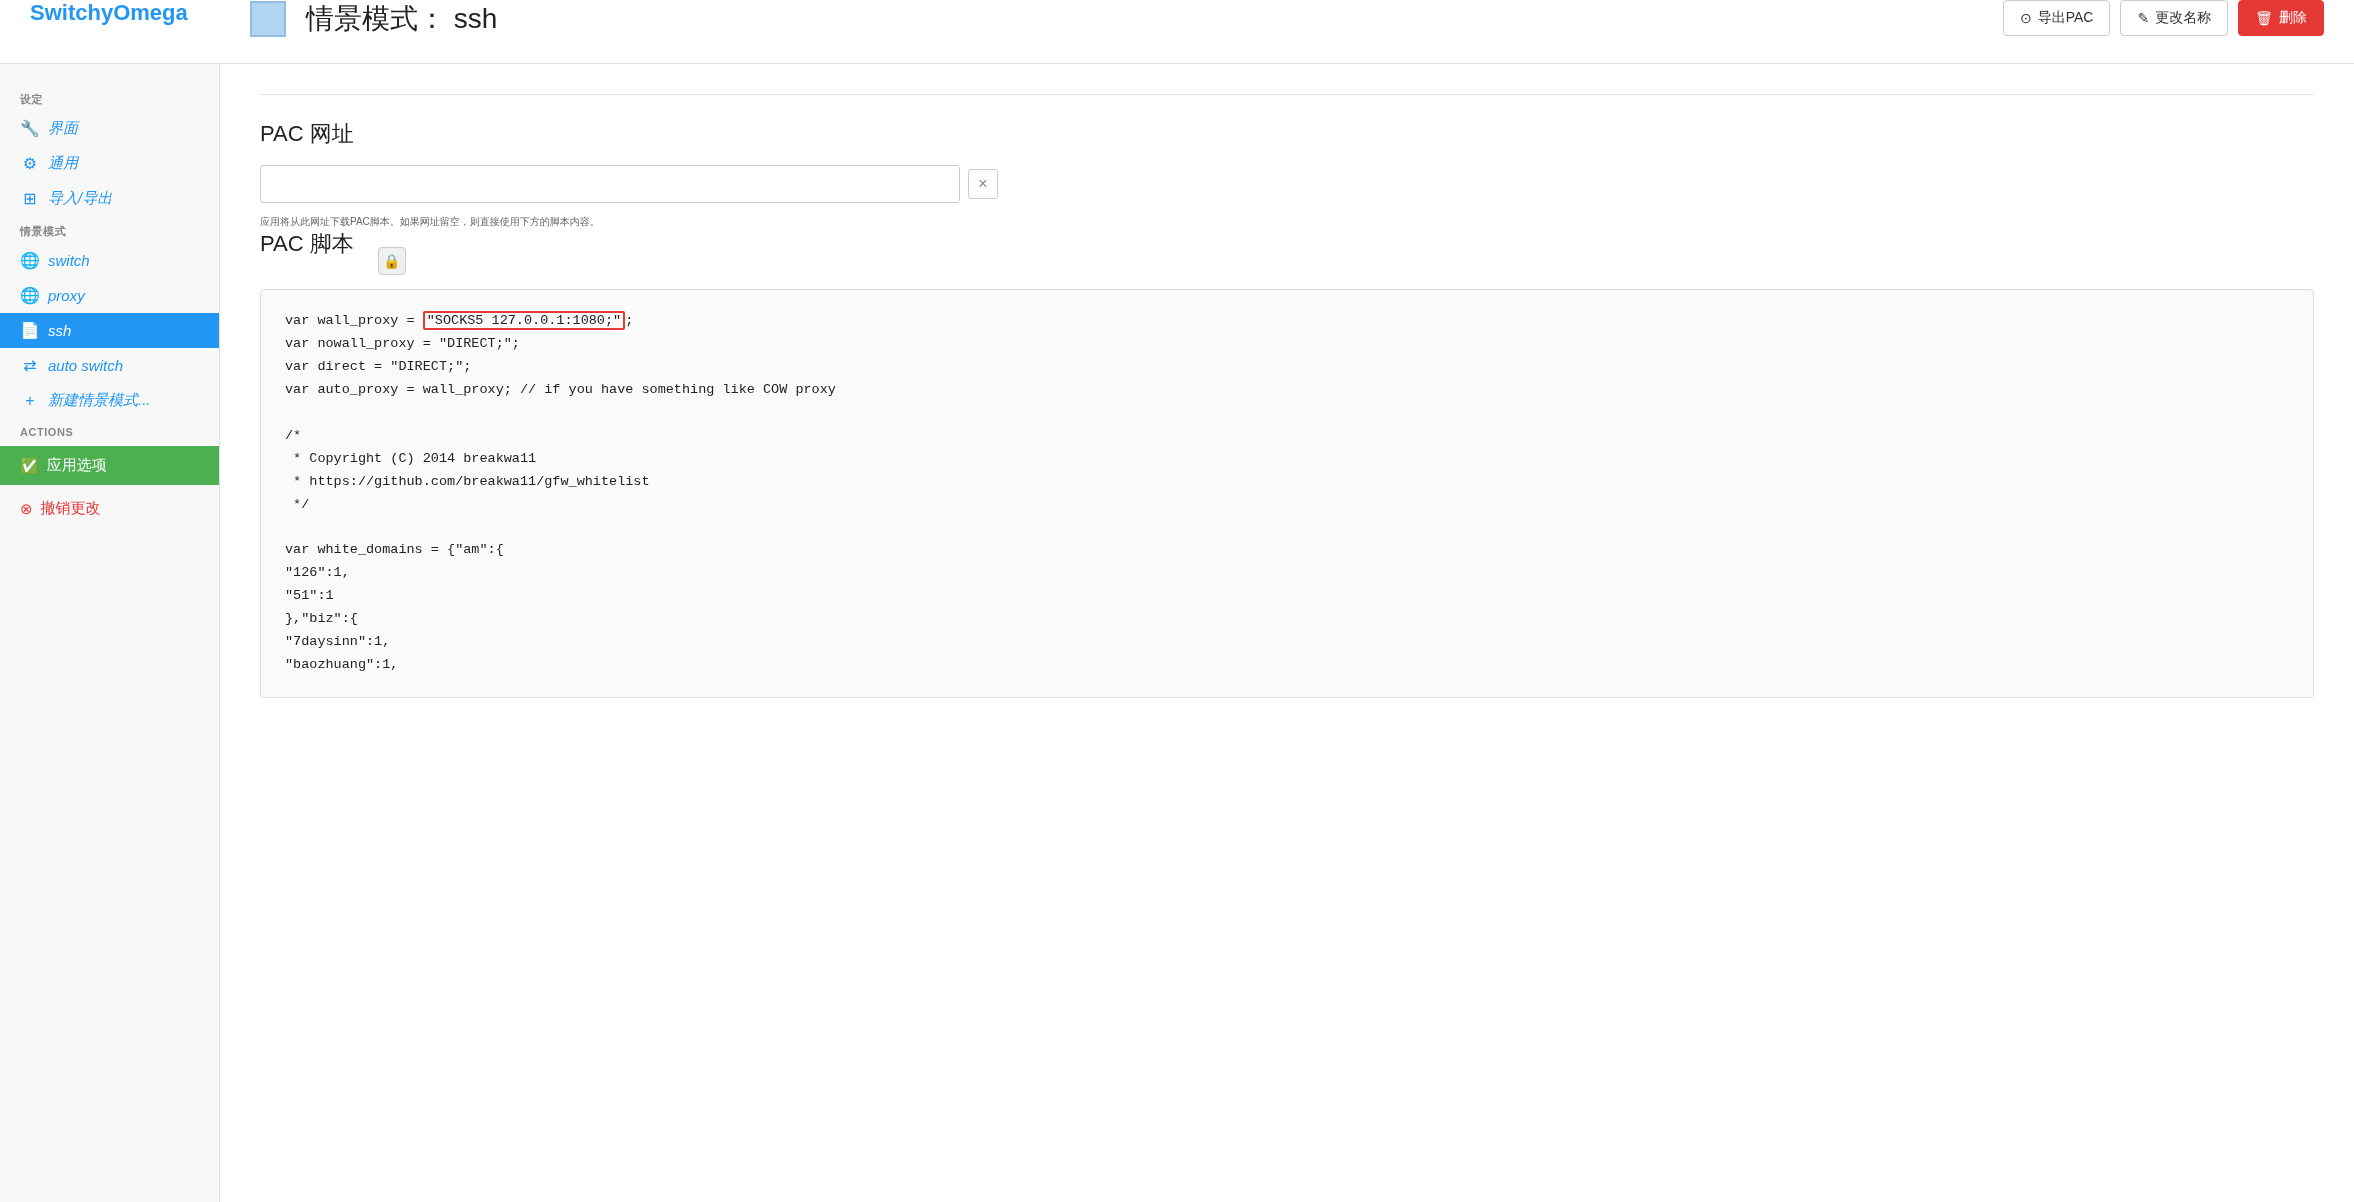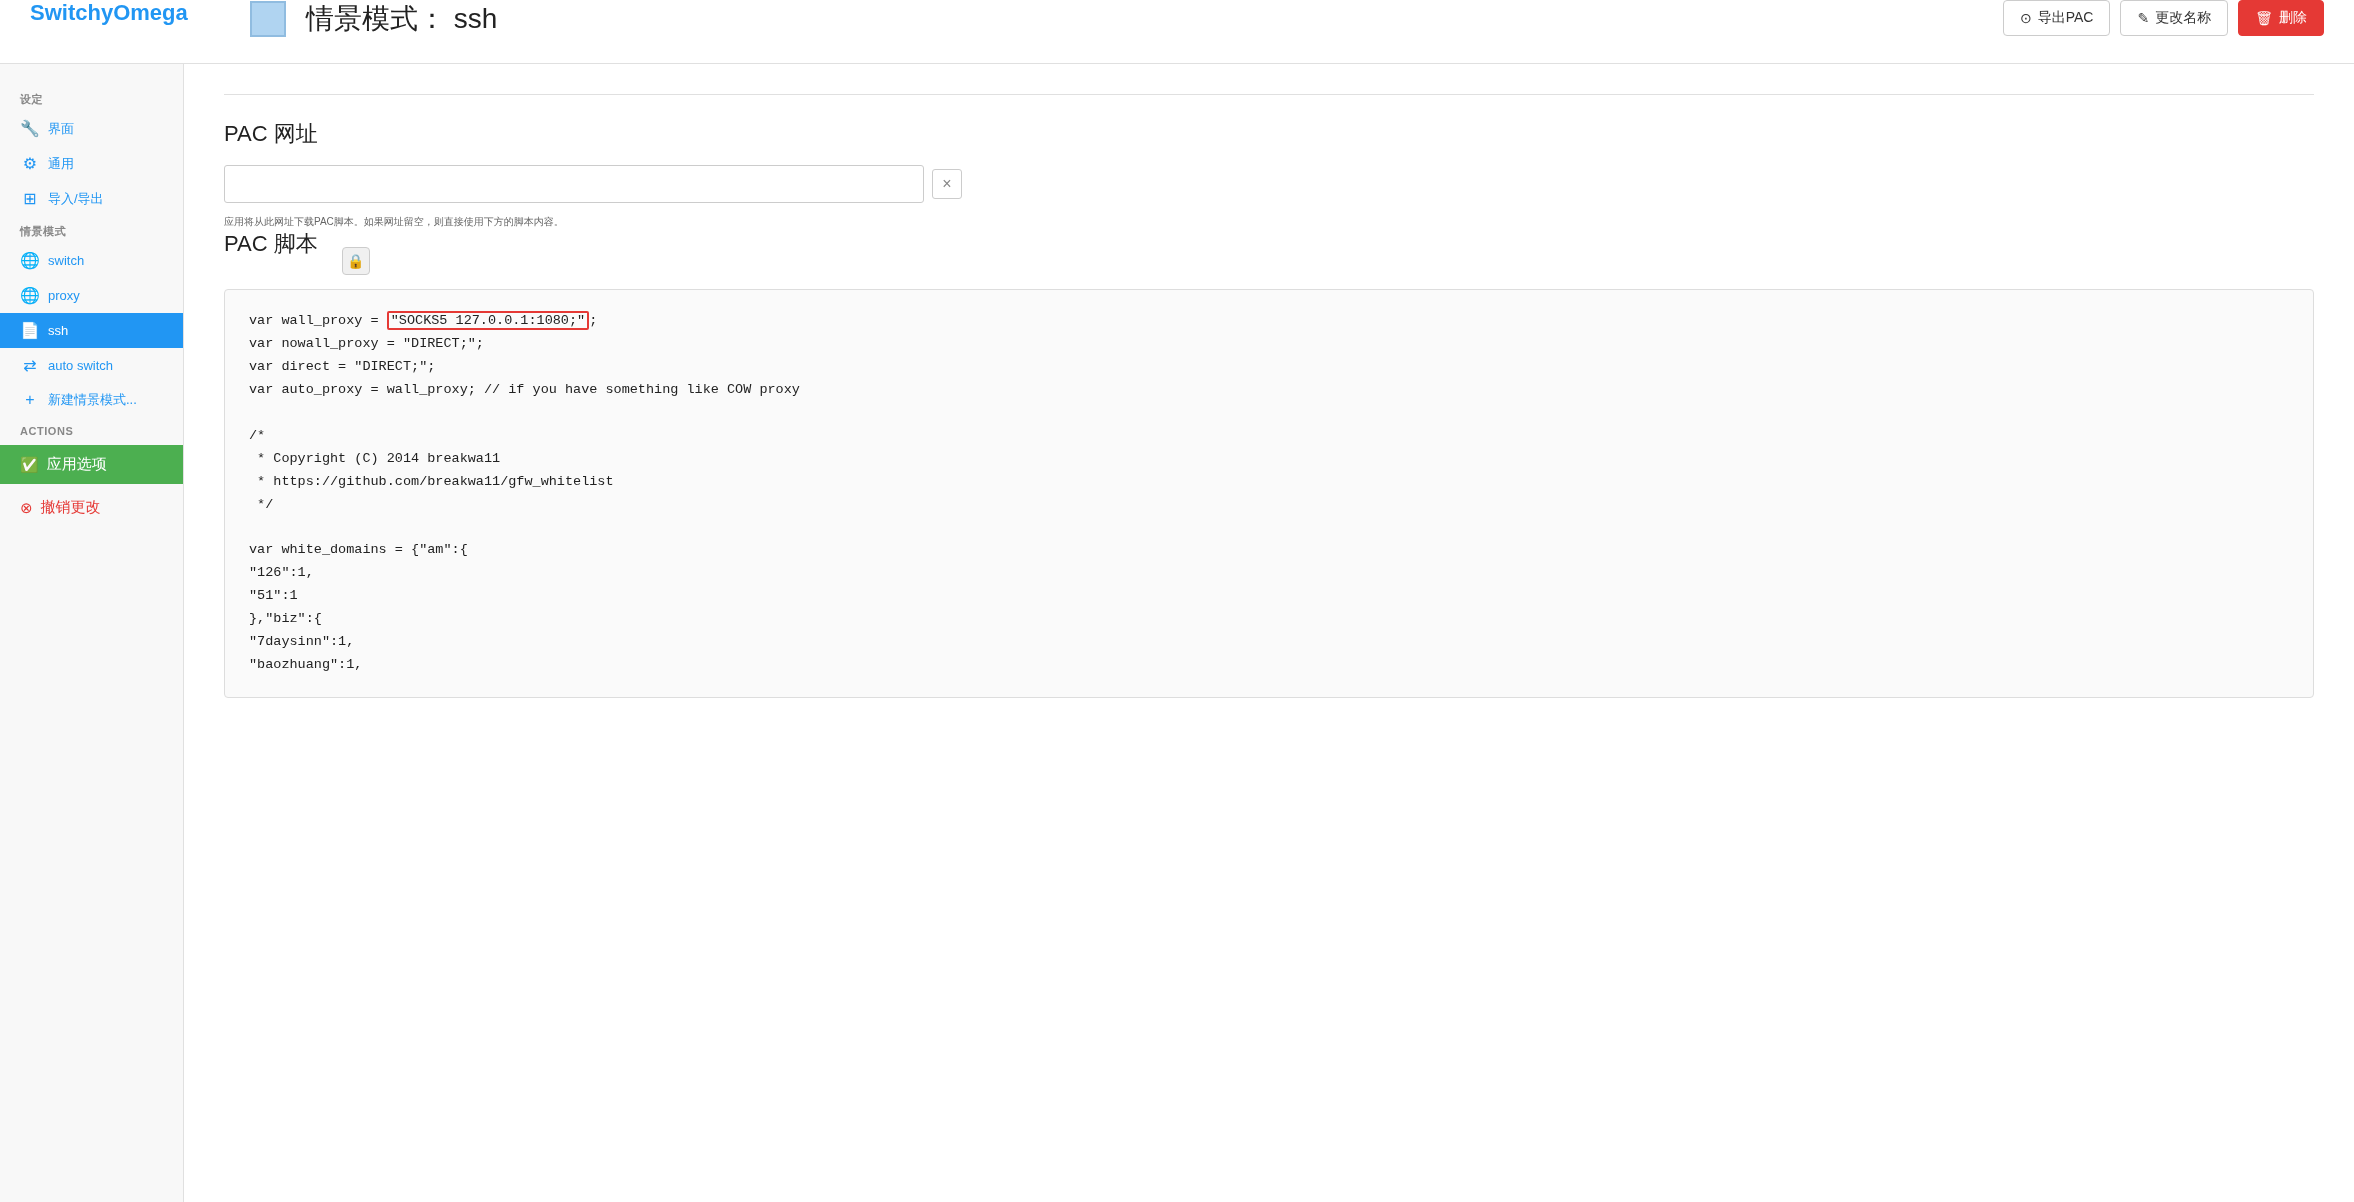--- a/index.html
+++ b/index.html
@@ -67,21 +67,21 @@
     }
 
     
     .layout {
       display: flex;
       height: calc(100vh - 64px);
     }
 
     
     .sidebar {
-      width: 184px;
+      width: 220px;
       background: #f8f8f8;
       border-right: 1px solid #e0e0e0;
       padding: 20px 0;
       flex-shrink: 0;
       overflow-y: auto;
     }
     .sidebar-section-label {
       font-size: 11px;
       color: #888;
       font-weight: 600;
@@ -104,21 +104,21 @@
       background: #2196f3;
       color: #fff;
     }
     .sidebar-item.active .sidebar-item-icon { color: #fff; }
     .sidebar-item-icon {
       font-size: 16px;
       width: 20px;
       text-align: center;
       flex-shrink: 0;
     }
-    .sidebar-item-label { font-size: 13px; }
+    .sidebar-item-label { font-size: 15px; font-style: italic; }
 
     
     .sidebar-action-apply {
       display: flex;
       align-items: center;
       gap: 8px;
       padding: 10px 20px;
       cursor: pointer;
       background: #4caf50;
       color: #fff;

